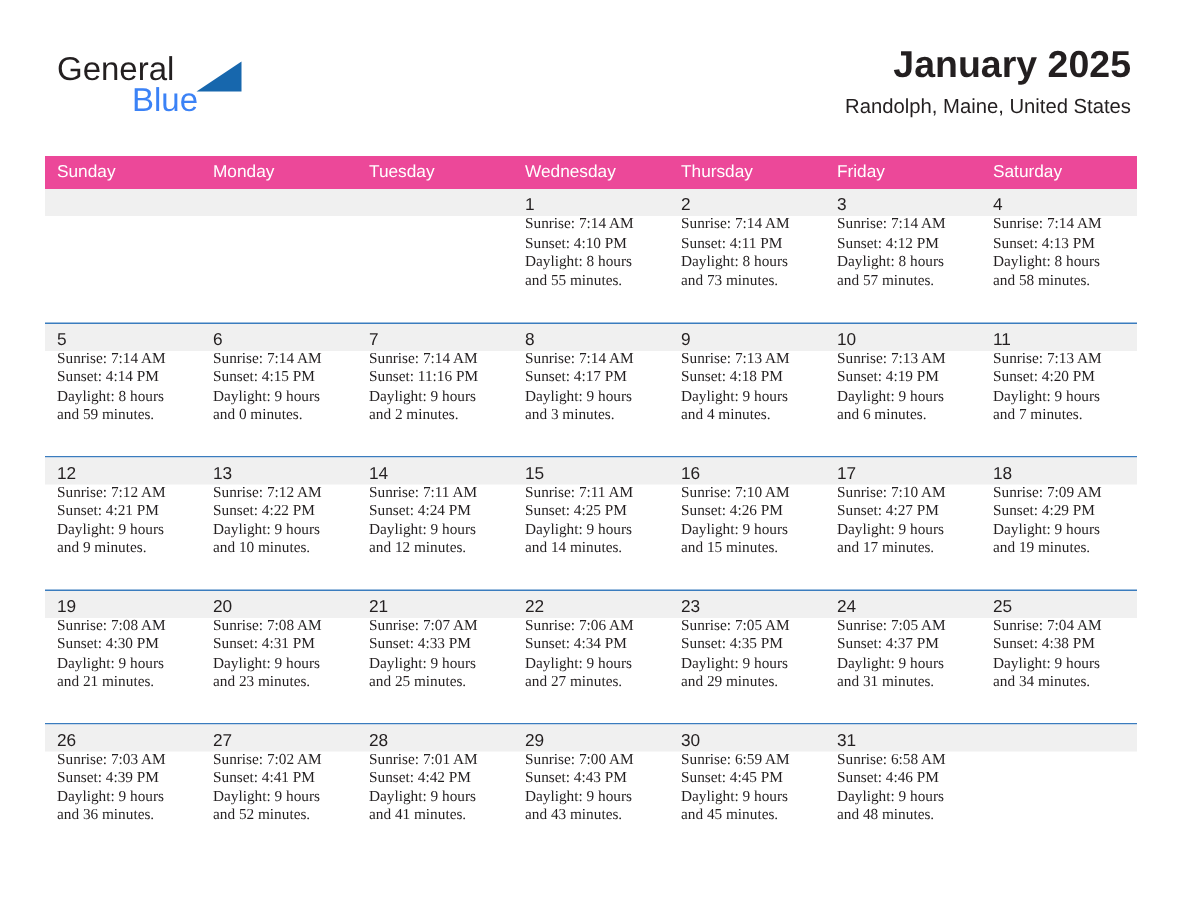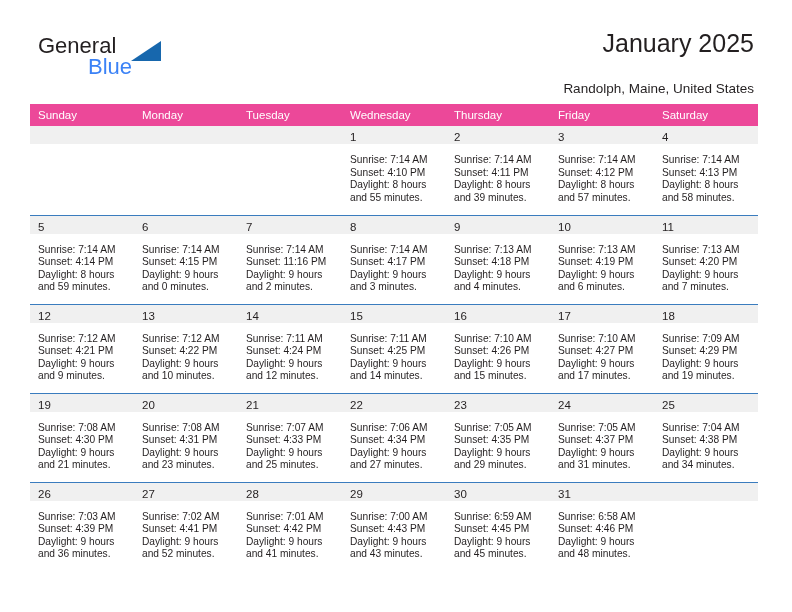--- a/index.html
+++ b/index.html
@@ -67,26 +67,27 @@
     position: absolute;
     right: 38px;
     top: 28px;
     text-align: right;
   }
   .cal-title {
     font-size: 25px;
     color: #231f20;
     line-height: 30px;
     white-space: nowrap;
+    font-weight: bold;
   }
   .cal-subtitle {
     font-size: 13.5px;
     color: #231f20;
     line-height: 18px;
-    margin-top: 22px;
+    margin-top: 4px;
     white-space: nowrap;
   }
 
   
   .calendar {
     position: absolute;
     left: 30px;
     top: 104px;
     width: 728px;
     border-collapse: collapse;
@@ -126,24 +127,25 @@
   }
   .daynum {
     font-size: 11.5px;
     color: #231f20;
     line-height: 16px;
   }
   .daynum-band.empty {
     background: #f0f0f0;
   }
   .details {
-    padding: 10px 6px 0 8px;
+    padding: 0 6px 0 8px;
     font-size: 10.2px;
     line-height: 12.6px;
     color: #231f20;
+    font-family: Liberation Serif, serif;
   }
   .details div {
     white-space: nowrap;
   }
 </style>
 </head>
 <body>
 
 <div class="page">
 
@@ -220,21 +222,21 @@
               </div>
             </div>
           </td>
           <td>
             <div class="cell-inner">
               <div class="daynum-band"><span class="daynum">2</span></div>
               <div class="details">
                 <div>Sunrise: 7:14 AM</div>
                 <div>Sunset: 4:11 PM</div>
                 <div>Daylight: 8 hours</div>
-                <div>and 39 minutes.</div>
+                <div>and 73 minutes.</div>
               </div>
             </div>
           </td>
           <td>
             <div class="cell-inner">
               <div class="daynum-band"><span class="daynum">3</span></div>
               <div class="details">
                 <div>Sunrise: 7:14 AM</div>
                 <div>Sunset: 4:12 PM</div>
                 <div>Daylight: 8 hours</div>

